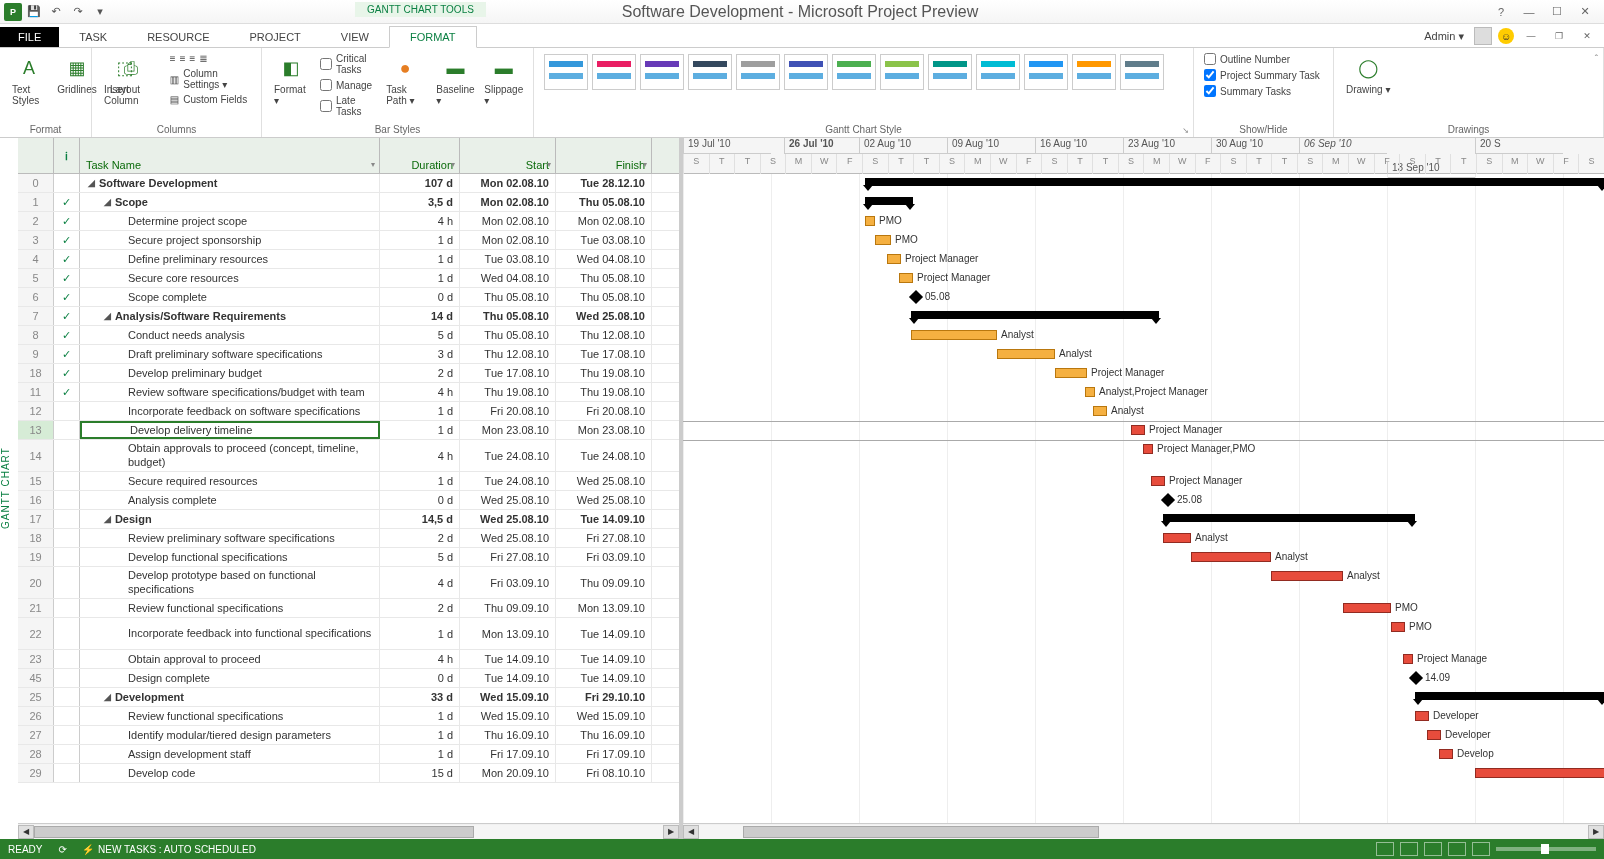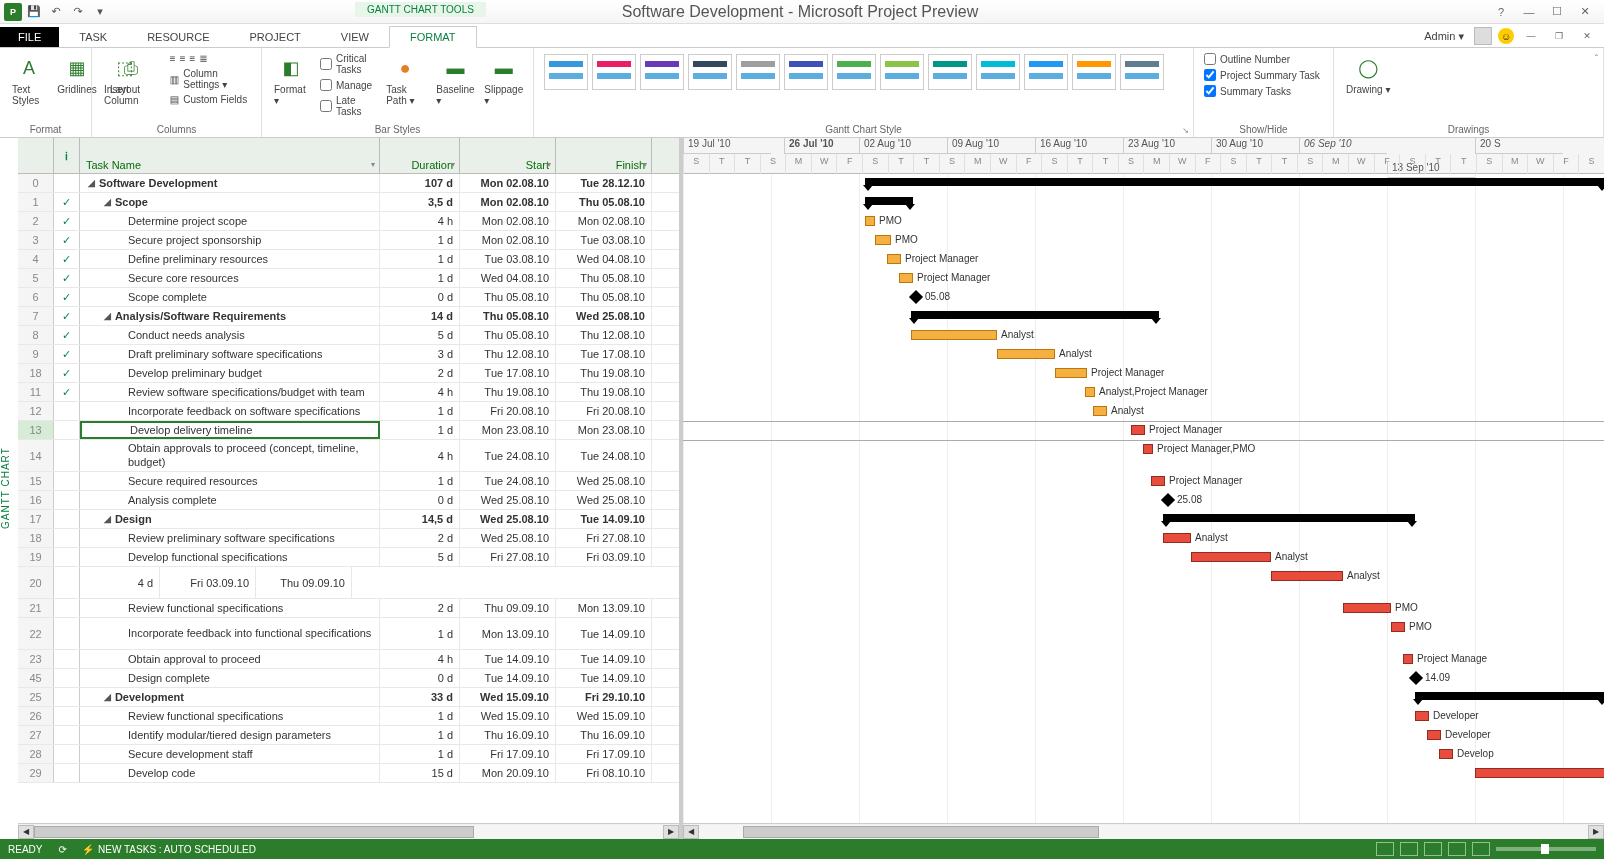--- a/index.html
+++ b/index.html
@@ -514,20 +514,21 @@
           <div class="cell c-idx">19</div>
           <div class="cell c-info"></div>
           <div class="cell c-name indent-2">Develop functional specifications</div>
           <div class="cell c-dur ">5 d</div>
           <div class="cell c-start ">Fri 27.08.10</div>
           <div class="cell c-finish ">Fri 03.09.10</div>
         </div>
         <div class="row tall">
           <div class="cell c-idx">20</div>
           <div class="cell c-info"></div>
+          <div class="cell c-name indent-2 wrap">Develop prototype based on functional specifications</div>
           <div class="cell c-dur ">4 d</div>
           <div class="cell c-start ">Fri 03.09.10</div>
           <div class="cell c-finish ">Thu 09.09.10</div>
         </div>
         <div class="row">
           <div class="cell c-idx">21</div>
           <div class="cell c-info"></div>
           <div class="cell c-name indent-2">Review functional specifications</div>
           <div class="cell c-dur ">2 d</div>
           <div class="cell c-start ">Thu 09.09.10</div>
@@ -577,21 +578,21 @@
           <div class="cell c-idx">27</div>
           <div class="cell c-info"></div>
           <div class="cell c-name indent-2">Identify modular/tiered design parameters</div>
           <div class="cell c-dur ">1 d</div>
           <div class="cell c-start ">Thu 16.09.10</div>
           <div class="cell c-finish ">Thu 16.09.10</div>
         </div>
         <div class="row">
           <div class="cell c-idx">28</div>
           <div class="cell c-info"></div>
-          <div class="cell c-name indent-2">Secure development staff</div>
+          <div class="cell c-name indent-2">Assign development staff</div>
           <div class="cell c-dur ">1 d</div>
           <div class="cell c-start ">Fri 17.09.10</div>
           <div class="cell c-finish ">Fri 17.09.10</div>
         </div>
         <div class="row">
           <div class="cell c-idx">29</div>
           <div class="cell c-info"></div>
           <div class="cell c-name indent-2">Develop code</div>
           <div class="cell c-dur ">15 d</div>
           <div class="cell c-start ">Mon 20.09.10</div>

